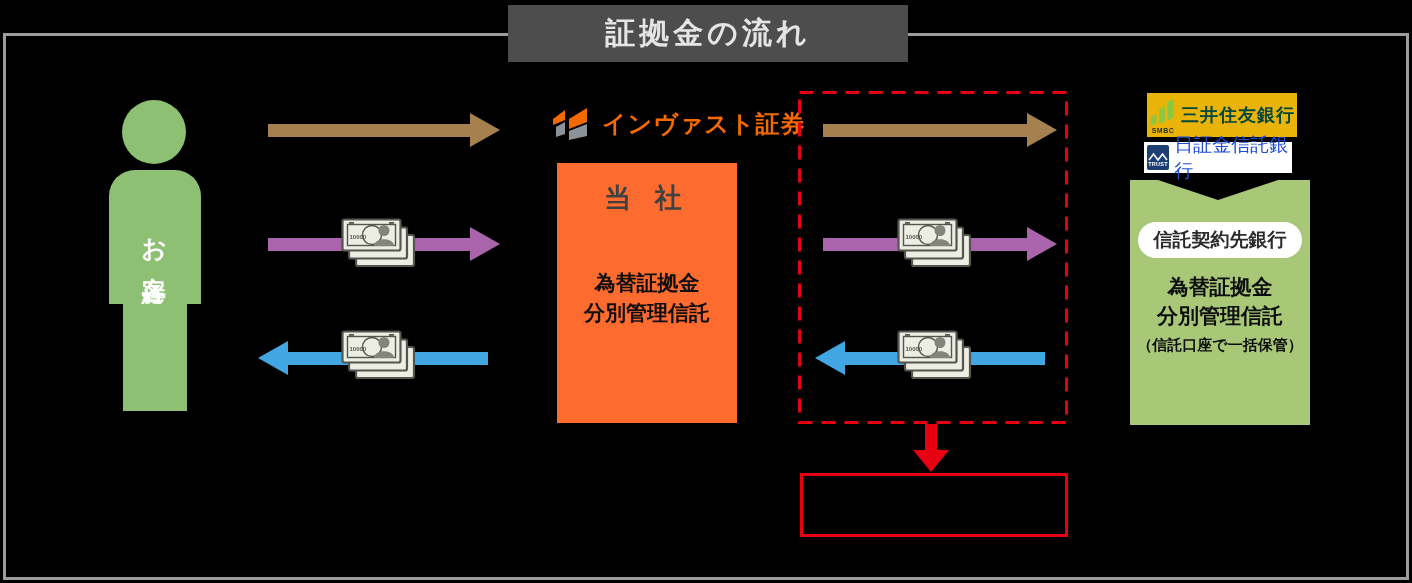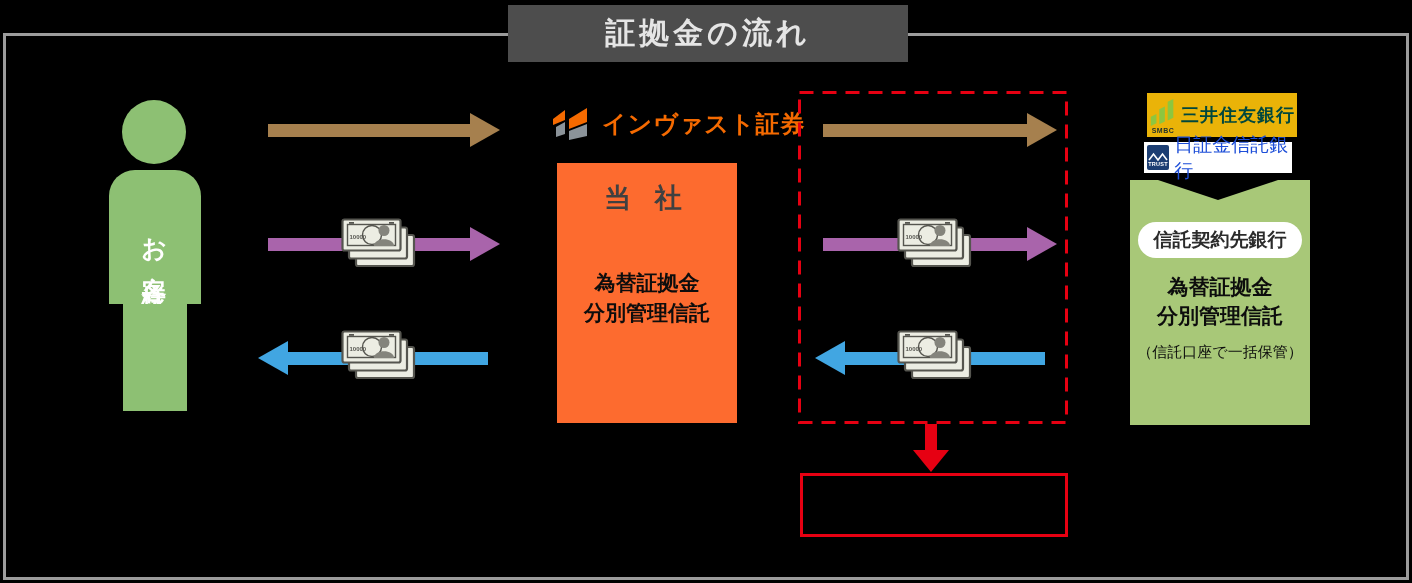--- a/index.html
+++ b/index.html
@@ -73,21 +73,21 @@
   .nissho-mark .mark-label { font-size:5.5px; font-weight:bold; color:#fff; letter-spacing:0.3px; margin-bottom:3px; }
   .nissho-logo .bank-name { color:#1d4ed8; font-weight:normal; font-size:19px; }
 
   
   .trust-box { position:absolute; left:1130px; top:180px; width:180px; height:245px;
                background:#a8c878; text-align:center;
                clip-path:polygon(0 0,28px 0,88px 20px,148px 0,100% 0,100% 100%,0 100%); }
   .trust-box .badge { margin:42px auto 0; width:164px; height:36px; background:#fff;
                       border-radius:18px; line-height:36px; font-weight:bold; font-size:19px; color:#2b2b2b; }
   .trust-box .box-body { margin-top:14px; color:#0d0d0d; font-weight:bold; font-size:21px; line-height:1.4; }
-  .trust-box .note { margin-top:12px; color:#0d0d0d; font-weight:400; font-size:15px; }
+  .trust-box .note { margin-top:5px; color:#0d0d0d; font-weight:700; font-size:15px; }
 </style>
 </head>
 <body>
 
 <div id="stage">
 
   <div class="frame"></div>
 
   <div class="titlebar">
     <span>証拠金の流れ</span>

